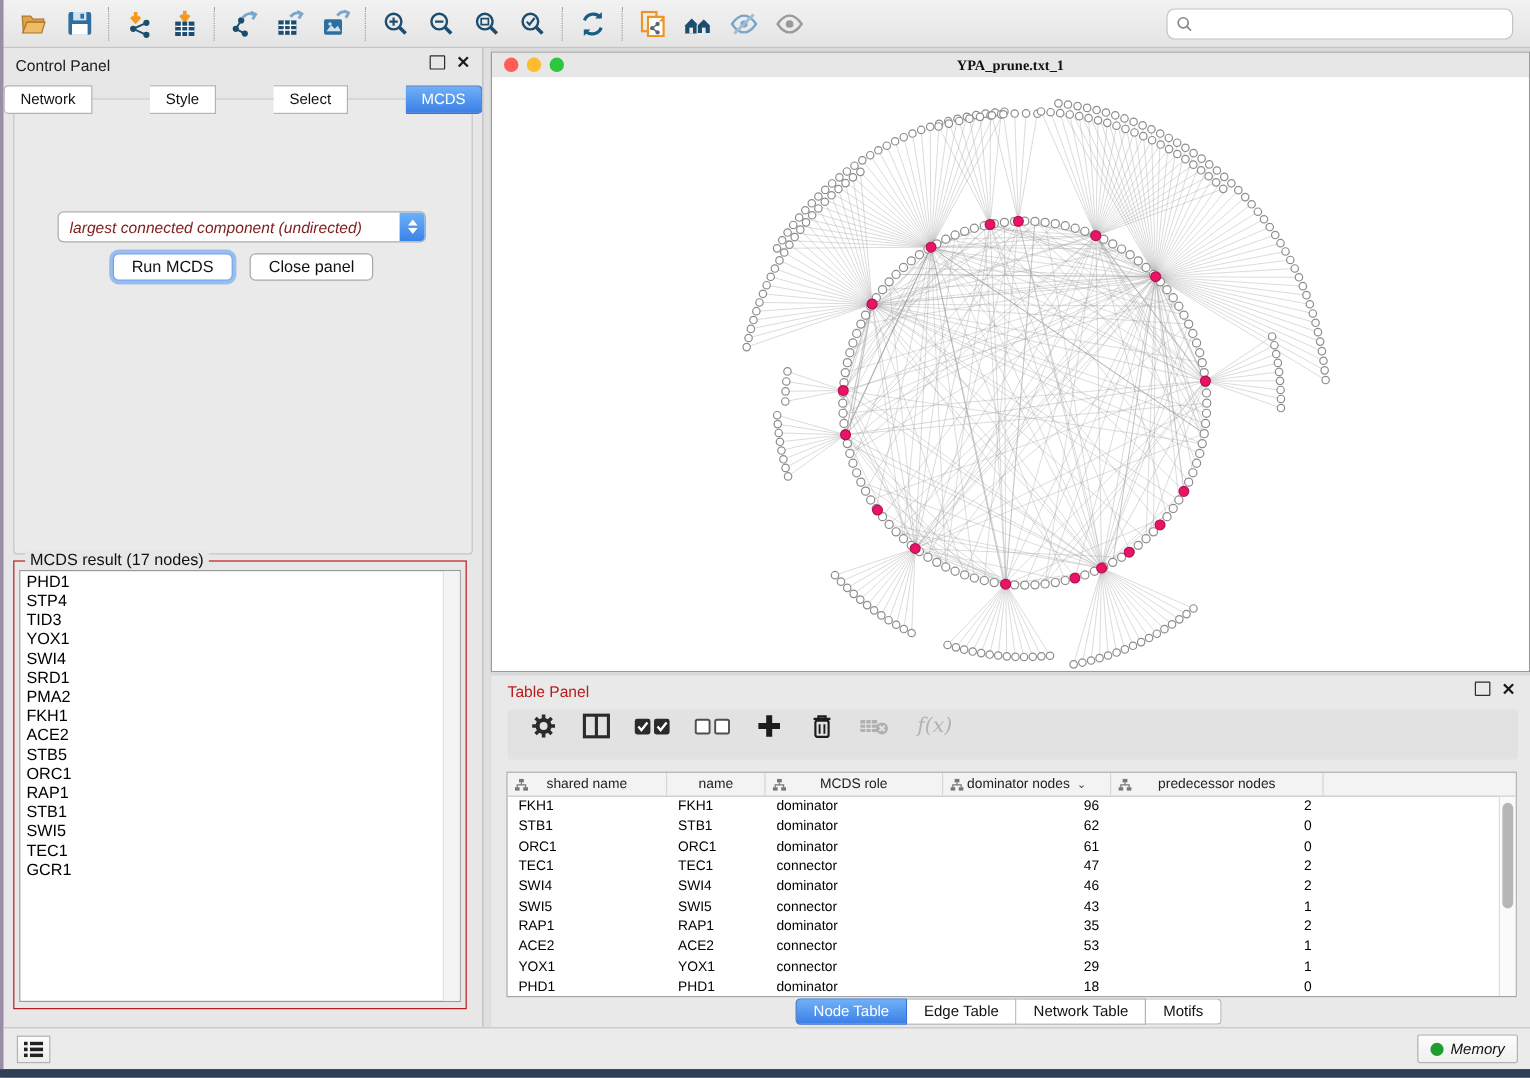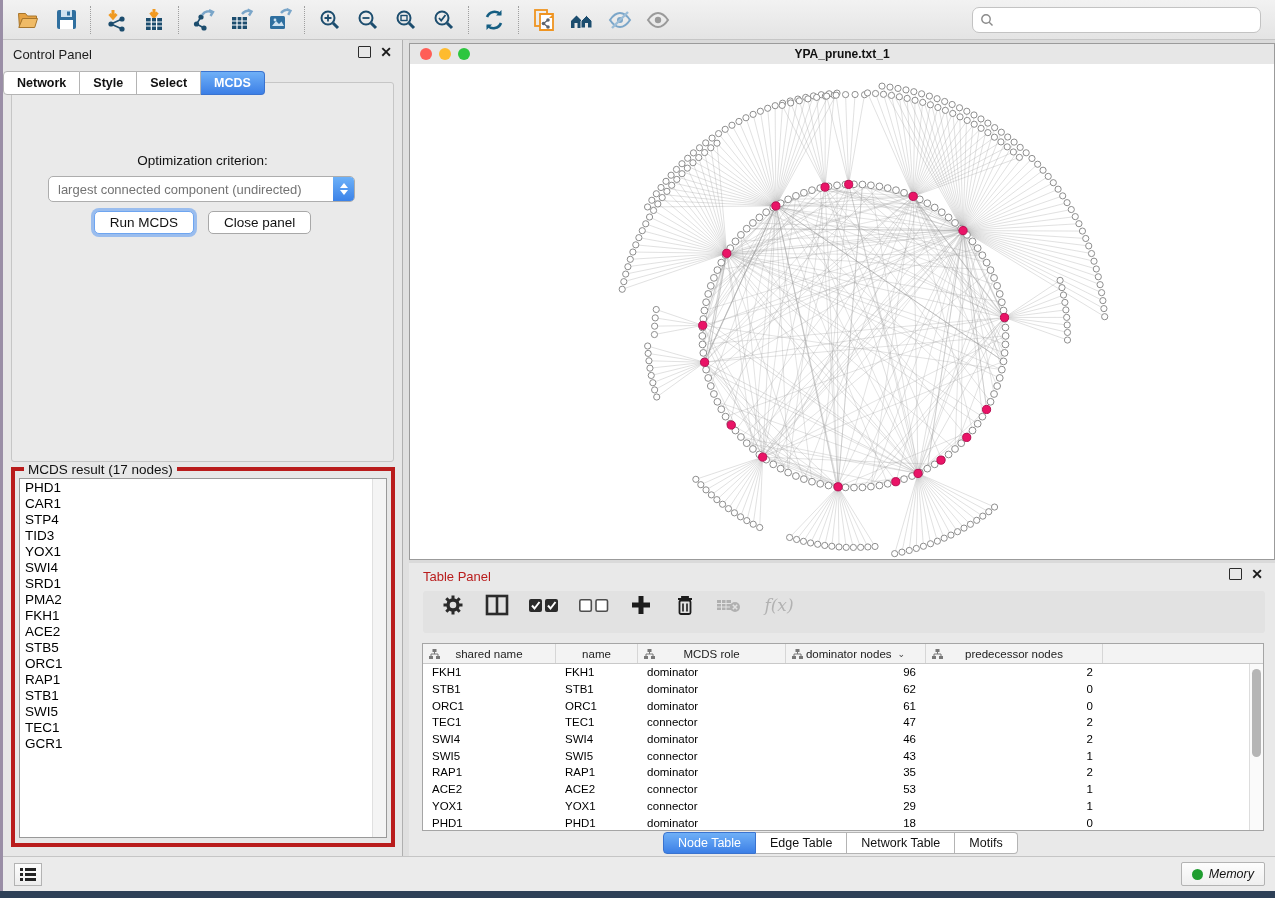--- a/index.html
+++ b/index.html
@@ -19,49 +19,49 @@
              border:1px solid #c3c3c3;border-radius:7px;display:flex;align-items:center;padding-left:7px;}
   .searchbox input{border:none;outline:none;flex:1;font-size:12px;font-family:"Liberation Sans",sans-serif;background:transparent;margin-left:5px;}
 
   
   .cpanel{position:absolute;left:0;top:40px;width:399px;bottom:34px;background:#e7e7e7;border-right:1px solid #b0b0b0;}
   .splitter{position:absolute;left:400px;top:40px;width:6px;bottom:34px;background:#e0e0e0;border-right:1px solid #bdbdbd;}
   .cp-title{position:absolute;left:10px;top:7px;font-size:13px;color:#1c1c1c;}
   .win-icons{position:absolute;right:10px;top:6px;display:flex;align-items:center;gap:9px;}
   .float-ico{width:11px;height:10px;border:1.6px solid #2c2c2c;border-radius:1px;}
   .close-ico{font-size:14px;font-weight:bold;color:#1a1a1a;line-height:12px;}
-  .cp-tabs{position:absolute;left:0;right:0;top:31px;display:flex;justify-content:flex-start;z-index:3;font-weight:bold;}
+  .cp-tabs{position:absolute;left:0;right:0;top:31px;display:flex;justify-content:space-between;z-index:3;}
   .seg{font-size:12.5px;padding:4px 13px;background:#fff;border:1px solid #b4b4b4;border-left:none;color:#111;}
   .seg.first{border-left:1px solid #b4b4b4;border-radius:4px 0 0 4px;}
   .seg.last{border-radius:0 4px 4px 0;}
   .seg.sel{background:linear-gradient(#6fb0f7,#3c7fe6);color:#fff;border-color:#3a73cf;}
   .cp-box{position:absolute;left:8px;right:8px;top:42px;height:378px;background:#eaeaea;
           border:1px solid #c6c6c6;border-radius:3px;}
   .opt-label{position:absolute;left:0;right:0;top:70px;text-align:center;font-size:13.5px;color:#111;}
   .dropdown{position:absolute;left:36px;right:38px;top:93px;height:24px;background:#fff;border:1px solid #adadad;
             border-radius:5px;display:flex;align-items:center;overflow:hidden;}
-  .dropdown .dtext{flex:1;font-size:13px;padding-left:9px;color:#737373;white-space:nowrap;}
+  .dropdown .dtext{flex:1;font-size:13px;padding-left:9px;color:#7f1d1d;white-space:nowrap;font-style:italic;}
   .dropdown .dcap{width:21px;align-self:stretch;background:linear-gradient(#6db1f8,#3b82e8);
                   display:flex;flex-direction:column;align-items:center;justify-content:center;gap:2px;}
   .dcap .up{width:0;height:0;border-left:4px solid transparent;border-right:4px solid transparent;border-bottom:5px solid #fff;}
   .dcap .dn{width:0;height:0;border-left:4px solid transparent;border-right:4px solid transparent;border-top:5px solid #fff;}
   .btn-row{position:absolute;left:0;right:0;top:128px;display:flex;justify-content:center;gap:14px;}
   .aquabtn{font-size:13.5px;padding:3px 15px;background:#fff;border:1px solid #a8a8a8;border-radius:5px;color:#111;}
   .aquabtn.focused{box-shadow:0 0 0 3px rgba(110,165,240,.65);border-color:#6ea5f0;}
-  .mcds-fieldset{position:absolute;left:8px;width:376px;top:427px;height:372px;border:4px solid #b91c1c;background:#e7e7e7;}
+  .mcds-fieldset{position:absolute;left:8px;width:376px;top:427px;height:372px;border:1px solid #b91c1c;background:#e7e7e7;}
   .mcds-legend{position:absolute;left:9px;top:-9px;background:#e7e7e7;padding:0 4px;font-size:13.5px;color:#111;}
   .mcds-listbox{position:absolute;left:4px;right:4px;top:7px;bottom:5px;background:#fff;border:1px solid #999;}
   .mcds-scroll{position:absolute;right:0;top:0;bottom:0;width:13px;background:#f4f4f4;border-left:1px solid #e0e0e0;}
   .mcds-items{position:absolute;left:0;top:1px;right:14px;}
   .mcds-item{font-size:13.5px;line-height:16px;padding-left:5px;color:#000;}
 
   
   .rightarea{position:absolute;left:406px;top:40px;right:0;bottom:34px;background:#dadada;}
   .netwin{position:absolute;left:0;top:3px;right:0;height:517px;border:1px solid #9b9b9b;box-sizing:border-box;background:#fff;}
-  .nettitle{height:20px;background:#e7e7e7;border-bottom:1px solid #b2b2b2;position:relative;display:flex;align-items:center;justify-content:center;}
+  .nettitle{height:20px;background:#e7e7e7;border-bottom:1px solid #b2b2b2;position:relative;display:flex;align-items:center;justify-content:center;font-family:Liberation Serif, serif;}
   .traffic{position:absolute;left:10px;top:4px;display:flex;gap:7px;}
   .tl{width:12px;height:12px;border-radius:50%;}
   .net-title-text{font-size:12px;font-weight:bold;color:#111;}
   .netcanvas{position:absolute;left:0;top:20px;right:0;bottom:0;background:#fff;}
   .netcanvas svg{width:100%;height:100%;display:block;}
 
   
   .tablepanel{position:absolute;left:0;right:0;top:523px;bottom:0;background:#e9e9e9;}
   .tp-title{position:absolute;left:14px;top:6px;font-size:13px;color:#b91c1c;}
   .tp-toolbar{position:absolute;left:14px;right:10px;top:28px;height:42px;background:#e2e2e2;border-radius:3px;
@@ -242,39 +242,37 @@
       <div class="float-ico"></div>
       <div class="close-ico">✕</div>
     </div>
     <div class="cp-tabs">
       <div class="seg first">Network</div>
       <div class="seg">Style</div>
       <div class="seg">Select</div>
       <div class="seg last sel">MCDS</div>
     </div>
     <div class="cp-box">
-      <div class="opt-label">Optimization criterion:</div>
       <div class="dropdown">
         <div class="dtext">largest connected component (undirected)</div>
         <div class="dcap">
             <div class="up"></div>
             <div class="dn"></div>
           </div>
       </div>
       <div class="btn-row">
         <button class="aquabtn focused">Run MCDS</button>
         <button class="aquabtn">Close panel</button>
       </div>
     </div>
     <div class="mcds-fieldset">
       <div class="mcds-legend">MCDS result (17 nodes)</div>
       <div class="mcds-listbox">
         <div class="mcds-items">
             <div class="mcds-item">PHD1</div>
-            <div class="mcds-item">CAR1</div>
             <div class="mcds-item">STP4</div>
             <div class="mcds-item">TID3</div>
             <div class="mcds-item">YOX1</div>
             <div class="mcds-item">SWI4</div>
             <div class="mcds-item">SRD1</div>
             <div class="mcds-item">PMA2</div>
             <div class="mcds-item">FKH1</div>
             <div class="mcds-item">ACE2</div>
             <div class="mcds-item">STB5</div>
             <div class="mcds-item">ORC1</div>

